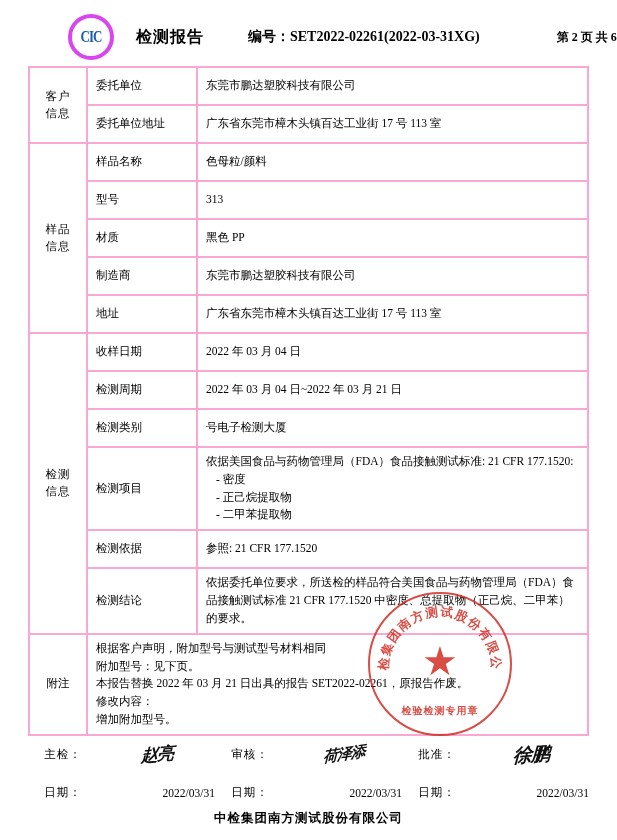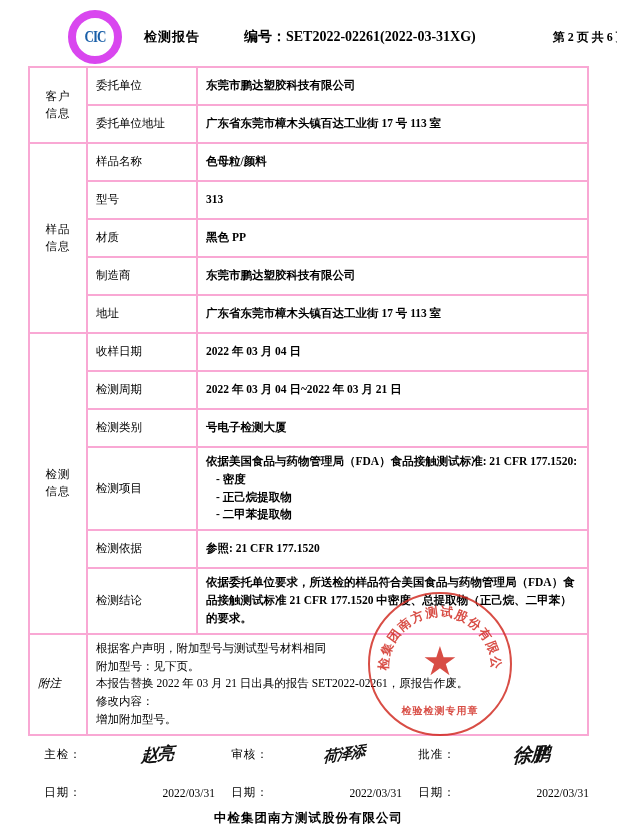--- a/index.html
+++ b/index.html
@@ -29,37 +29,37 @@
     display: flex;
     align-items: center;
     height: 46px;
     padding-left: 40px;
     box-sizing: border-box;
   }
   .logo {
     width: 38px;
     height: 38px;
     border-radius: 50%;
-    border: 8px solid #d946ef;
+    border: 4px solid #d946ef;
     display: flex;
     align-items: center;
     justify-content: center;
     margin-right: 22px;
     flex: 0 0 auto;
   }
   .logo-inner {
     font-family: "Liberation Serif", serif;
     font-weight: bold;
     font-size: 13px;
     color: #1a5fa8;
     letter-spacing: -1px;
     transform: scaleY(1.25);
   }
   .hdr-title {
-    font-size: 13px;
+    font-size: 16px;
     font-weight: bold;
     letter-spacing: 1px;
     margin-right: 44px;
     white-space: nowrap;
     font-family: Liberation Mono, monospace;
   }
   .hdr-no {
     font-size: 14px;
     font-weight: bold;
     white-space: nowrap;
@@ -93,33 +93,32 @@
     letter-spacing: 1px;
     padding: 4px 2px;
   }
   td.lbl {
     width: 92px;
     font-size: 11.5px;
     padding-left: 10px;
   }
   td.val {
     padding-left: 10px;
-    font-weight: bold;
   }
   .sec-stack {
     line-height: 1.5;
   }
   .cell-tall { height: 26px; }
   .multi { line-height: 1.75; }
   .indent { padding-left: 10px; }
   td.remark-label {
     width: 40px;
+    text-align: center;
     font-size: 12px;
     vertical-align: middle;
-    font-style: italic;
   }
   td.remark-body {
     padding: 7px 10px;
     line-height: 1.85;
     font-size: 11.5px;
   }
 
   
   .sigwrap {
     position: relative;

